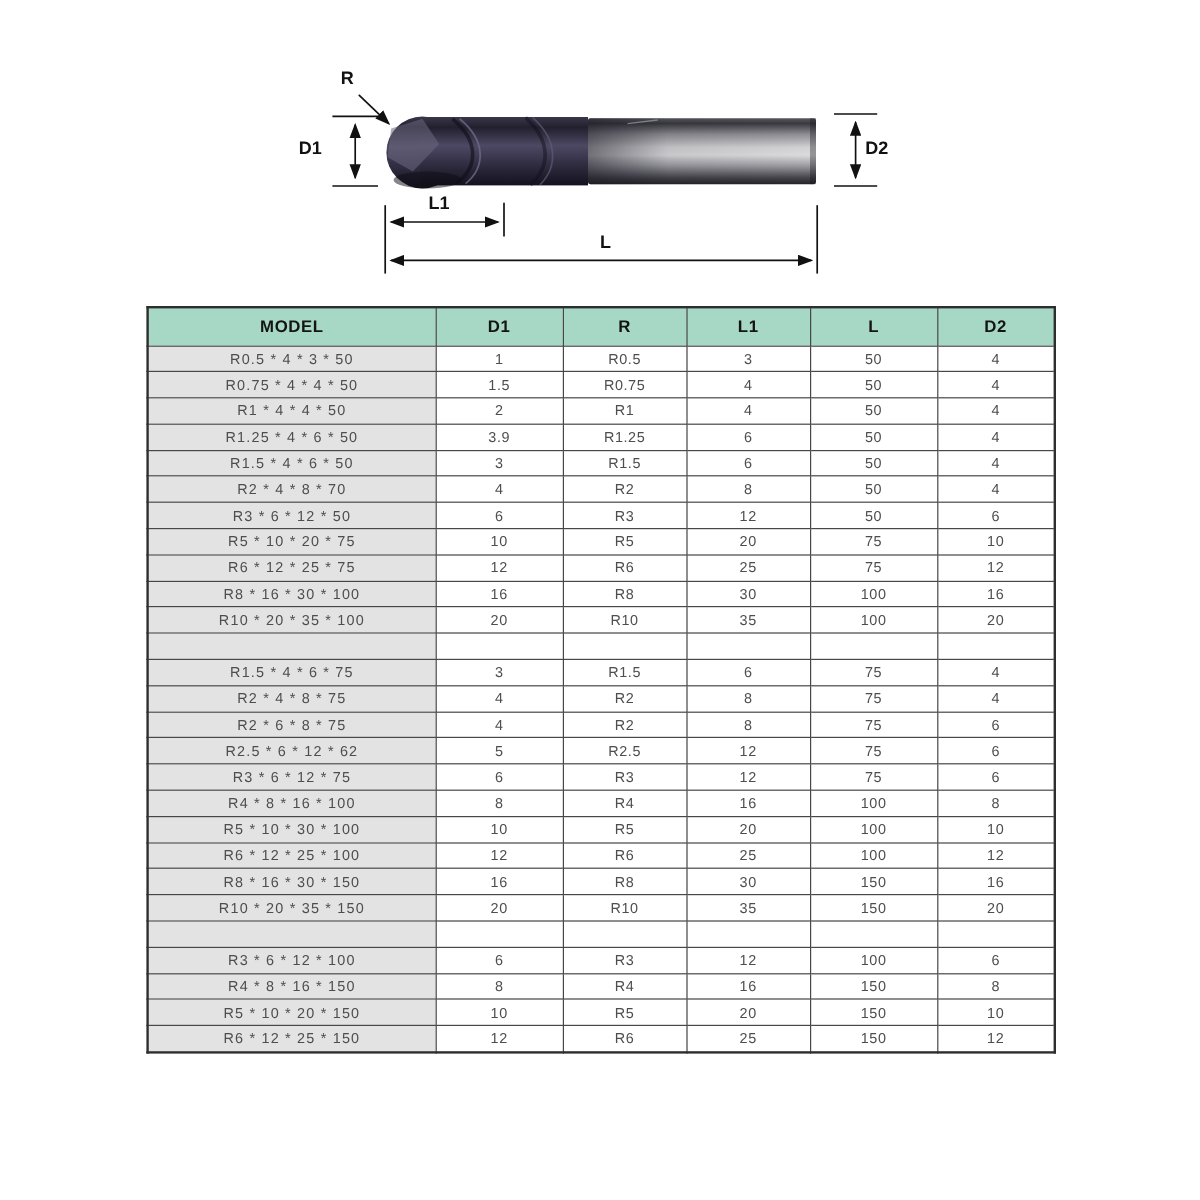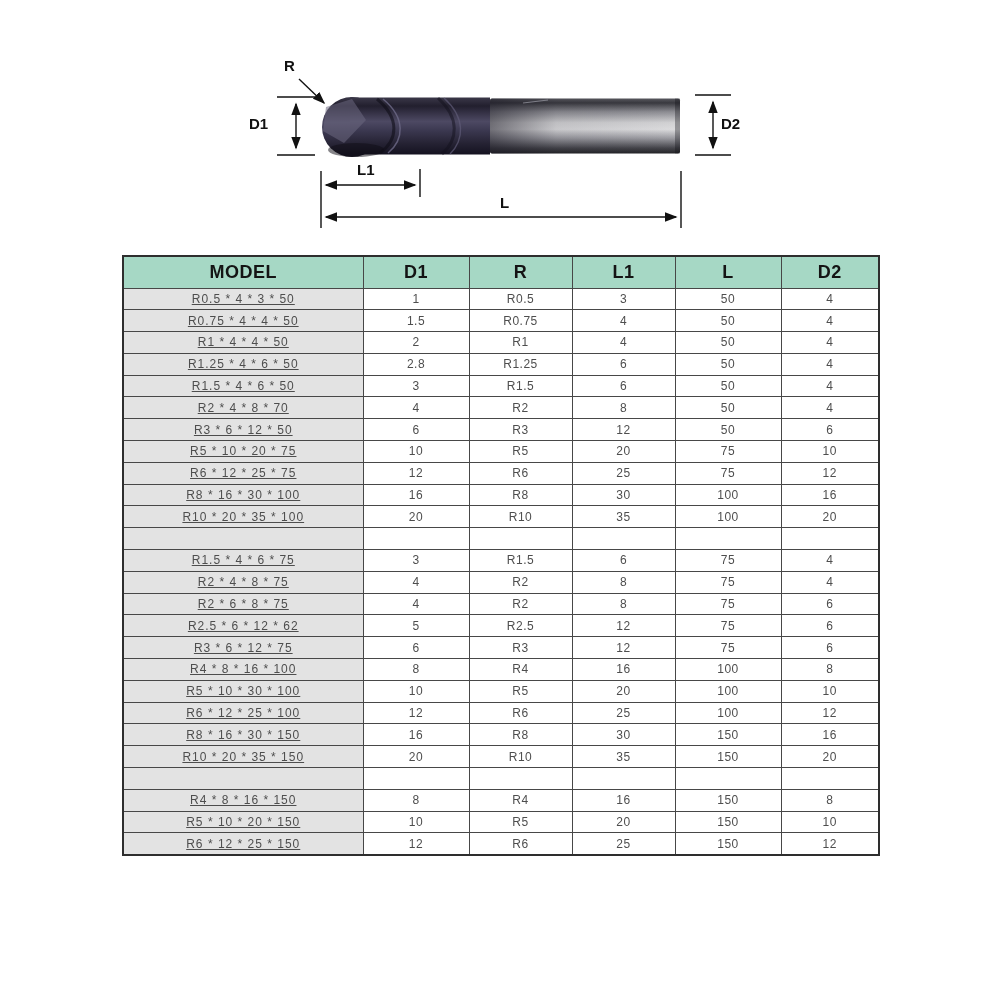--- a/index.html
+++ b/index.html
@@ -24,29 +24,29 @@
     line-height:1;white-space:nowrap;
   }
   
   .table-wrap{position:absolute;left:122px;top:255px;width:756px;}
   table.spec{
     border-collapse:collapse;table-layout:fixed;width:756px;
     border:2px solid #2e2e2e;
   }
   table.spec th{
     height:32px;background:var(--header-bg);color:var(--header-text);
-    font-size:18px;font-weight:bold;text-align:center;
+    font-size:14px;font-weight:bold;text-align:center;
     border:1px solid var(--grid-border);padding:0;letter-spacing:.5px;
   }
   table.spec td{
     height:21.8px;border:1px solid var(--grid-border);
     font-size:12px;color:var(--cell-text);text-align:center;
     padding:0;line-height:1;letter-spacing:.5px;overflow:hidden;white-space:nowrap;
   }
-  table.spec td.model{background:var(--model-cell-bg);letter-spacing:1px;text-decoration:underline;}
+  table.spec td.model{background:var(--model-cell-bg);letter-spacing:1px;}
 </style>
 </head>
 <body>
 
 <div class="diagram">
   <svg width="1000" height="250" viewBox="0 0 1000 250">
     <defs>
       <linearGradient id="gFlute" x1="0" y1="0" x2="0" y2="1">
         <stop offset="0%" stop-color="#3a3748"></stop>
         <stop offset="15%" stop-color="#221f2e"></stop>
@@ -161,21 +161,21 @@
         <tr>
           <td class="model">R1 * 4 * 4 * 50</td>
           <td>2</td>
           <td>R1</td>
           <td>4</td>
           <td>50</td>
           <td>4</td>
         </tr>
         <tr>
           <td class="model">R1.25 * 4 * 6 * 50</td>
-          <td>2.8</td>
+          <td>3.9</td>
           <td>R1.25</td>
           <td>6</td>
           <td>50</td>
           <td>4</td>
         </tr>
         <tr>
           <td class="model">R1.5 * 4 * 6 * 50</td>
           <td>3</td>
           <td>R1.5</td>
           <td>6</td>
@@ -320,20 +320,28 @@
         </tr>
         <tr>
           <td class="model"></td>
           <td></td>
           <td></td>
           <td></td>
           <td></td>
           <td></td>
         </tr>
         <tr>
+          <td class="model">R3 * 6 * 12 * 100</td>
+          <td>6</td>
+          <td>R3</td>
+          <td>12</td>
+          <td>100</td>
+          <td>6</td>
+        </tr>
+        <tr>
           <td class="model">R4 * 8 * 16 * 150</td>
           <td>8</td>
           <td>R4</td>
           <td>16</td>
           <td>150</td>
           <td>8</td>
         </tr>
         <tr>
           <td class="model">R5 * 10 * 20 * 150</td>
           <td>10</td>

